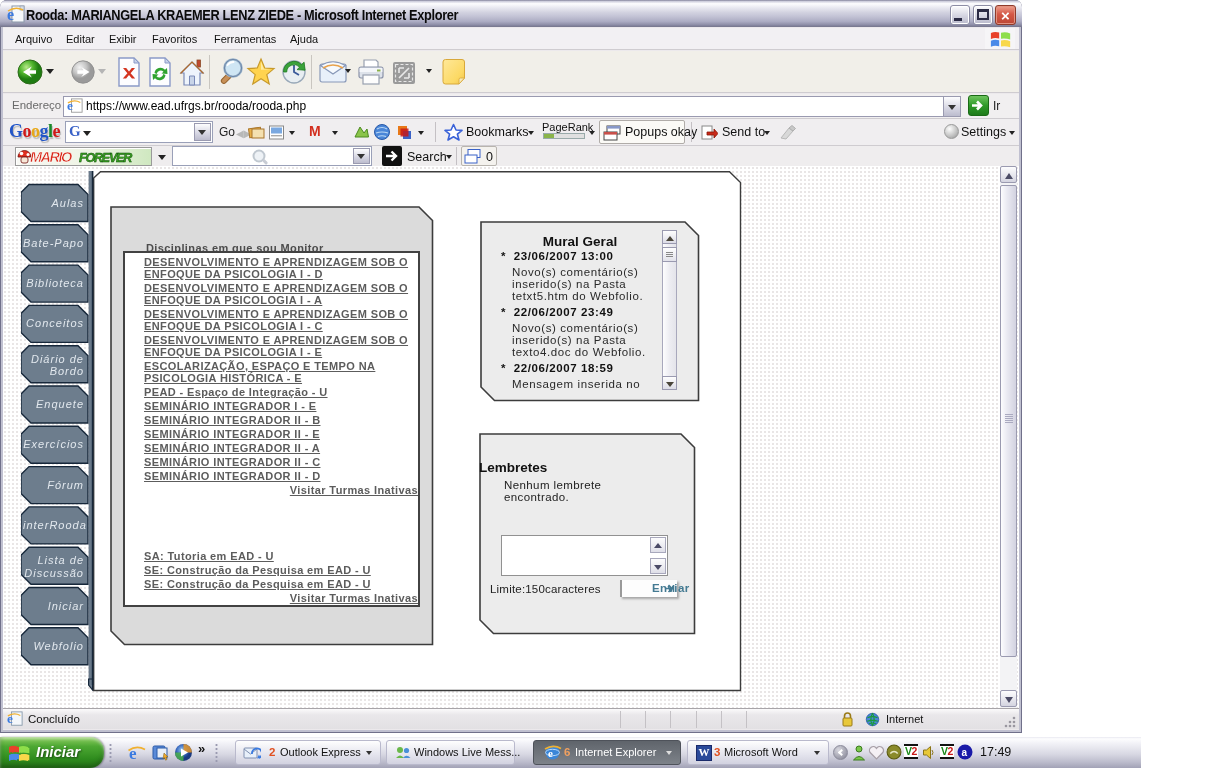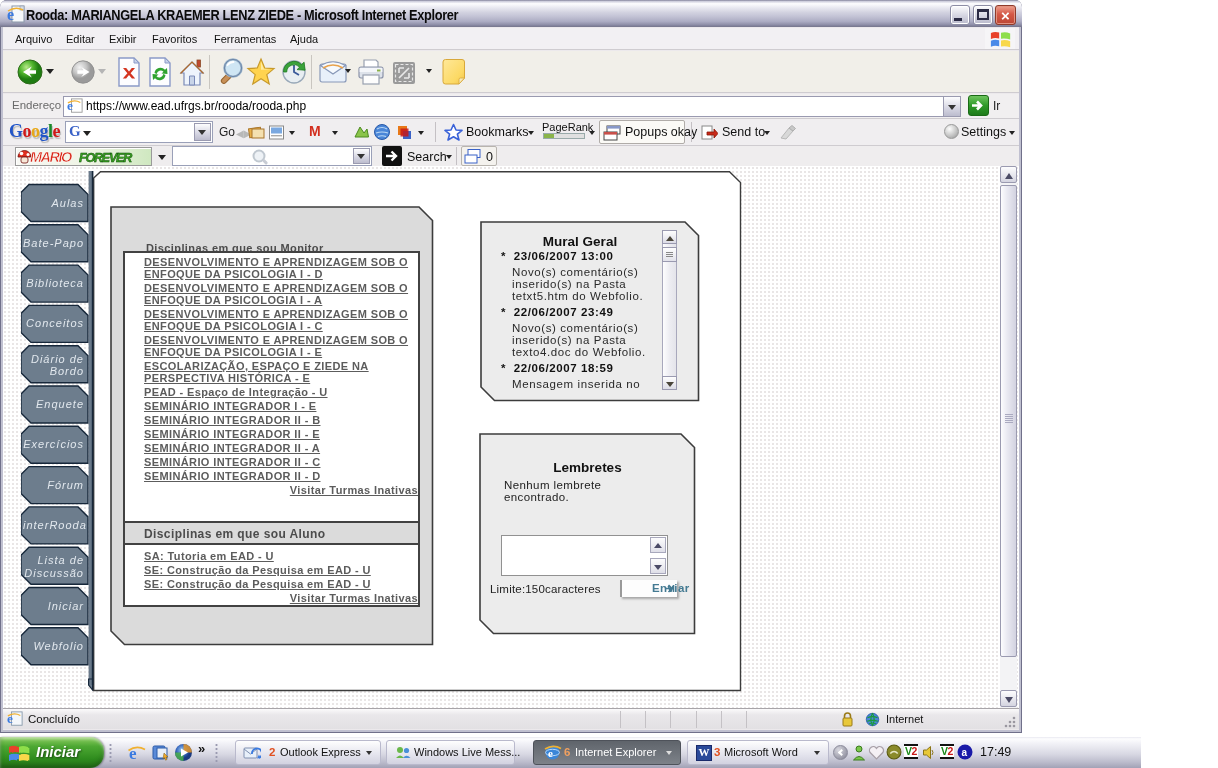--- a/index.html
+++ b/index.html
@@ -360,33 +360,30 @@
       <svg class="abs" style="left:107px;top:40px" width="324" height="440" viewBox="0 0 324 440">
         <path d="M1 1 L309 1 L322.5 14.5 L322.5 438.5 L14.5 438.5 L1 425 Z" fill="#dbdbdb" stroke="#3c3c3c" stroke-width="1.6"></path>
       </svg>
       <div class="abs" style="left:143px;top:76px;font-size:11px;font-weight:bold;color:#4c4c4c;letter-spacing:0.4px;">Disciplinas em que sou Monitor</div>
       <div class="abs" style="left:120px;top:85px;width:297px;height:356px;border:2px solid #424242;background:#fff;">
         <div id="monlist" style="position:absolute;left:19px;top:3px;width:266px;">
               <a class="cl">DESENVOLVIMENTO E APRENDIZAGEM SOB O ENFOQUE DA PSICOLOGIA I - D</a>
               <a class="cl">DESENVOLVIMENTO E APRENDIZAGEM SOB O ENFOQUE DA PSICOLOGIA I - A</a>
               <a class="cl">DESENVOLVIMENTO E APRENDIZAGEM SOB O ENFOQUE DA PSICOLOGIA I - C</a>
               <a class="cl">DESENVOLVIMENTO E APRENDIZAGEM SOB O ENFOQUE DA PSICOLOGIA I - E</a>
-              <a class="cl">ESCOLARIZAÇÃO, ESPAÇO E ZIEDE NA PERSPECTIVA HISTÓRICA - E</a>
+              <a class="cl">ESCOLARIZAÇÃO, ESPAÇO E TEMPO NA PSICOLOGIA HISTÓRICA - E</a>
               <a class="cl">PEAD - Espaço de Integração - U</a>
               <a class="cl">SEMINÁRIO INTEGRADOR I - E</a>
               <a class="cl">SEMINÁRIO INTEGRADOR II - B</a>
               <a class="cl">SEMINÁRIO INTEGRADOR II - E</a>
               <a class="cl">SEMINÁRIO INTEGRADOR II - A</a>
               <a class="cl">SEMINÁRIO INTEGRADOR II - C</a>
               <a class="cl">SEMINÁRIO INTEGRADOR II - D</a>
               <a class="cl vis">Visitar Turmas Inativas</a>
             </div>
-        <div style="position:absolute;left:0;right:0;top:268px;height:24px;background:#dbdbdb;border-top:2px solid #424242;border-bottom:2px solid #424242;">
-          <span style="position:absolute;left:19px;top:4px;font-size:12px;font-weight:bold;color:#4c4c4c;letter-spacing:0.4px;">Disciplinas em que sou Aluno</span>
-        </div>
         <div id="alulist" style="position:absolute;left:19px;top:297px;width:266px;">
               <a class="cl">SA: Tutoria em EAD - U</a>
               <a class="cl">SE: Construção da Pesquisa em EAD - U</a>
               <a class="cl">SE: Construção da Pesquisa em EAD - U</a>
               <a class="cl vis">Visitar Turmas Inativas</a>
             </div>
       </div>
 
       <svg class="abs" style="left:477px;top:55px" width="220" height="181" viewBox="0 0 220 181">
         <path d="M1 1 L205 1 L218.5 14.5 L218.5 179.5 L14.5 179.5 L1 166 Z" fill="#ececec" stroke="#3c3c3c" stroke-width="1.6"></path>
@@ -409,21 +406,21 @@
               <i style="position:absolute;left:3px;top:4px;width:7px;height:1px;background:#888;box-shadow:0 2px 0 #888,0 4px 0 #888;"></i>
             </div>
 <div style="position:absolute;left:0;top:146px;width:15px;height:14px;background:linear-gradient(#fefefe,#dcdce6);border:1px solid #9a9ab0;">
               <i style="position:absolute;left:3px;top:5px;width:0;height:0;border:4px solid transparent;border-top:5px solid #4a463a;"></i>
             </div>
           </div>
 
       <svg class="abs" style="left:476px;top:267px" width="217" height="202" viewBox="0 0 217 202">
         <path d="M1 1 L202 1 L215.5 14.5 L215.5 200.5 L14.5 200.5 L1 187 Z" fill="#ececec" stroke="#3c3c3c" stroke-width="1.6"></path>
       </svg>
-      <div class="abs" style="left:476px;top:294px;width:217px;text-align:center;font-size:13.5px;font-weight:bold;color:#111;">Lembretes</div>
+      <div class="abs" style="left:476px;top:294px;width:217px;text-align:left;font-size:13.5px;font-weight:bold;color:#111;">Lembretes</div>
       <div class="abs" style="left:501px;top:314px;font-size:11.5px;color:#222;letter-spacing:0.4px;line-height:11.5px;">Nenhum lembrete<br>encontrado.</div>
       <div class="abs" style="left:498px;top:369px;width:167px;height:41px;background:#fff;border:1px solid #919191;">
         <span style="position:absolute;right:1px;top:1px;width:16px;height:16px;background:linear-gradient(#fcfcfd,#dfdfe8);border:1px solid #a8a8bc;">
               <i style="position:absolute;left:3px;top:5px;width:0;height:0;border:4px solid transparent;border-bottom:5px solid #4a4a66;border-top:none;"></i>
             </span>
         <span style="position:absolute;right:1px;bottom:1px;width:16px;height:16px;background:linear-gradient(#fcfcfd,#dfdfe8);border:1px solid #a8a8bc;">
               <i style="position:absolute;left:3px;top:6px;width:0;height:0;border:4px solid transparent;border-top:5px solid #4a4a66;"></i>
             </span>
       </div>
       <div class="abs" style="left:487px;top:417px;font-size:11.5px;color:#222;letter-spacing:0.2px;">Limite:150caracteres</div>

